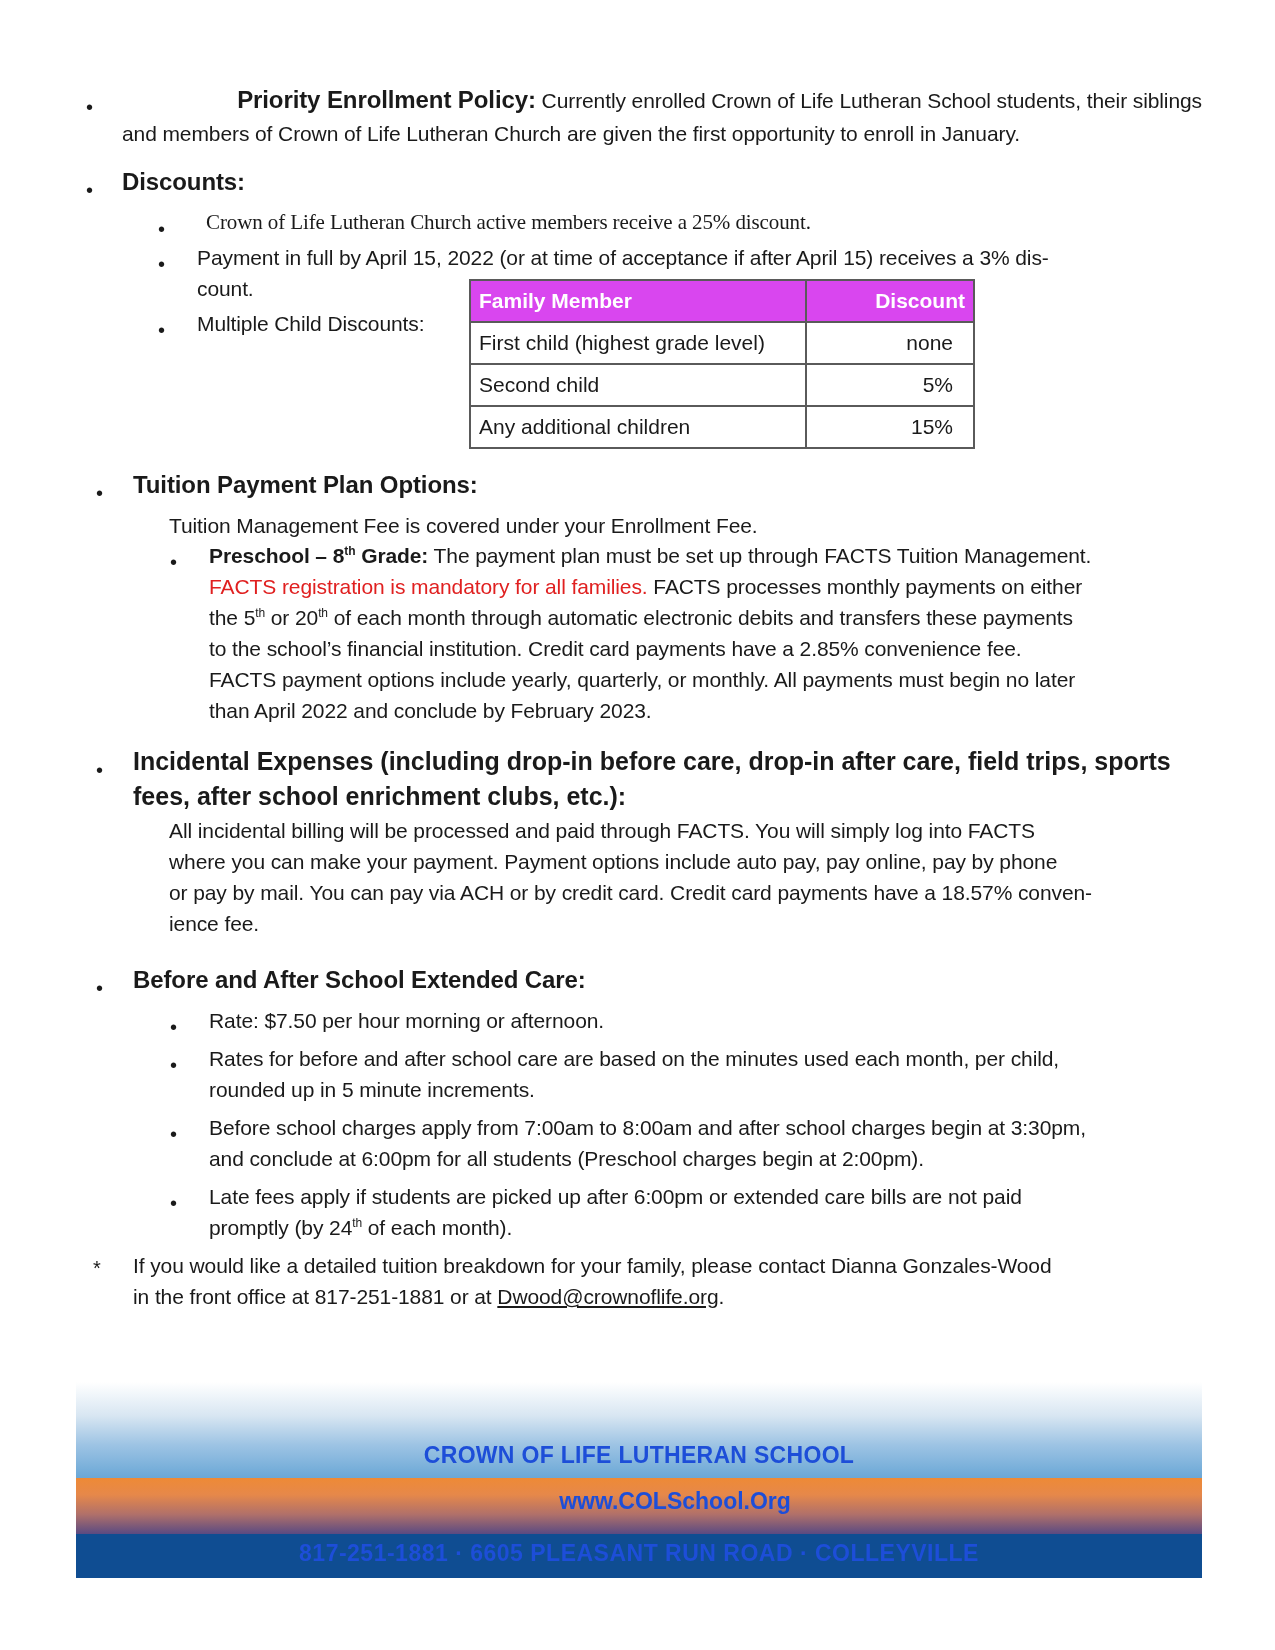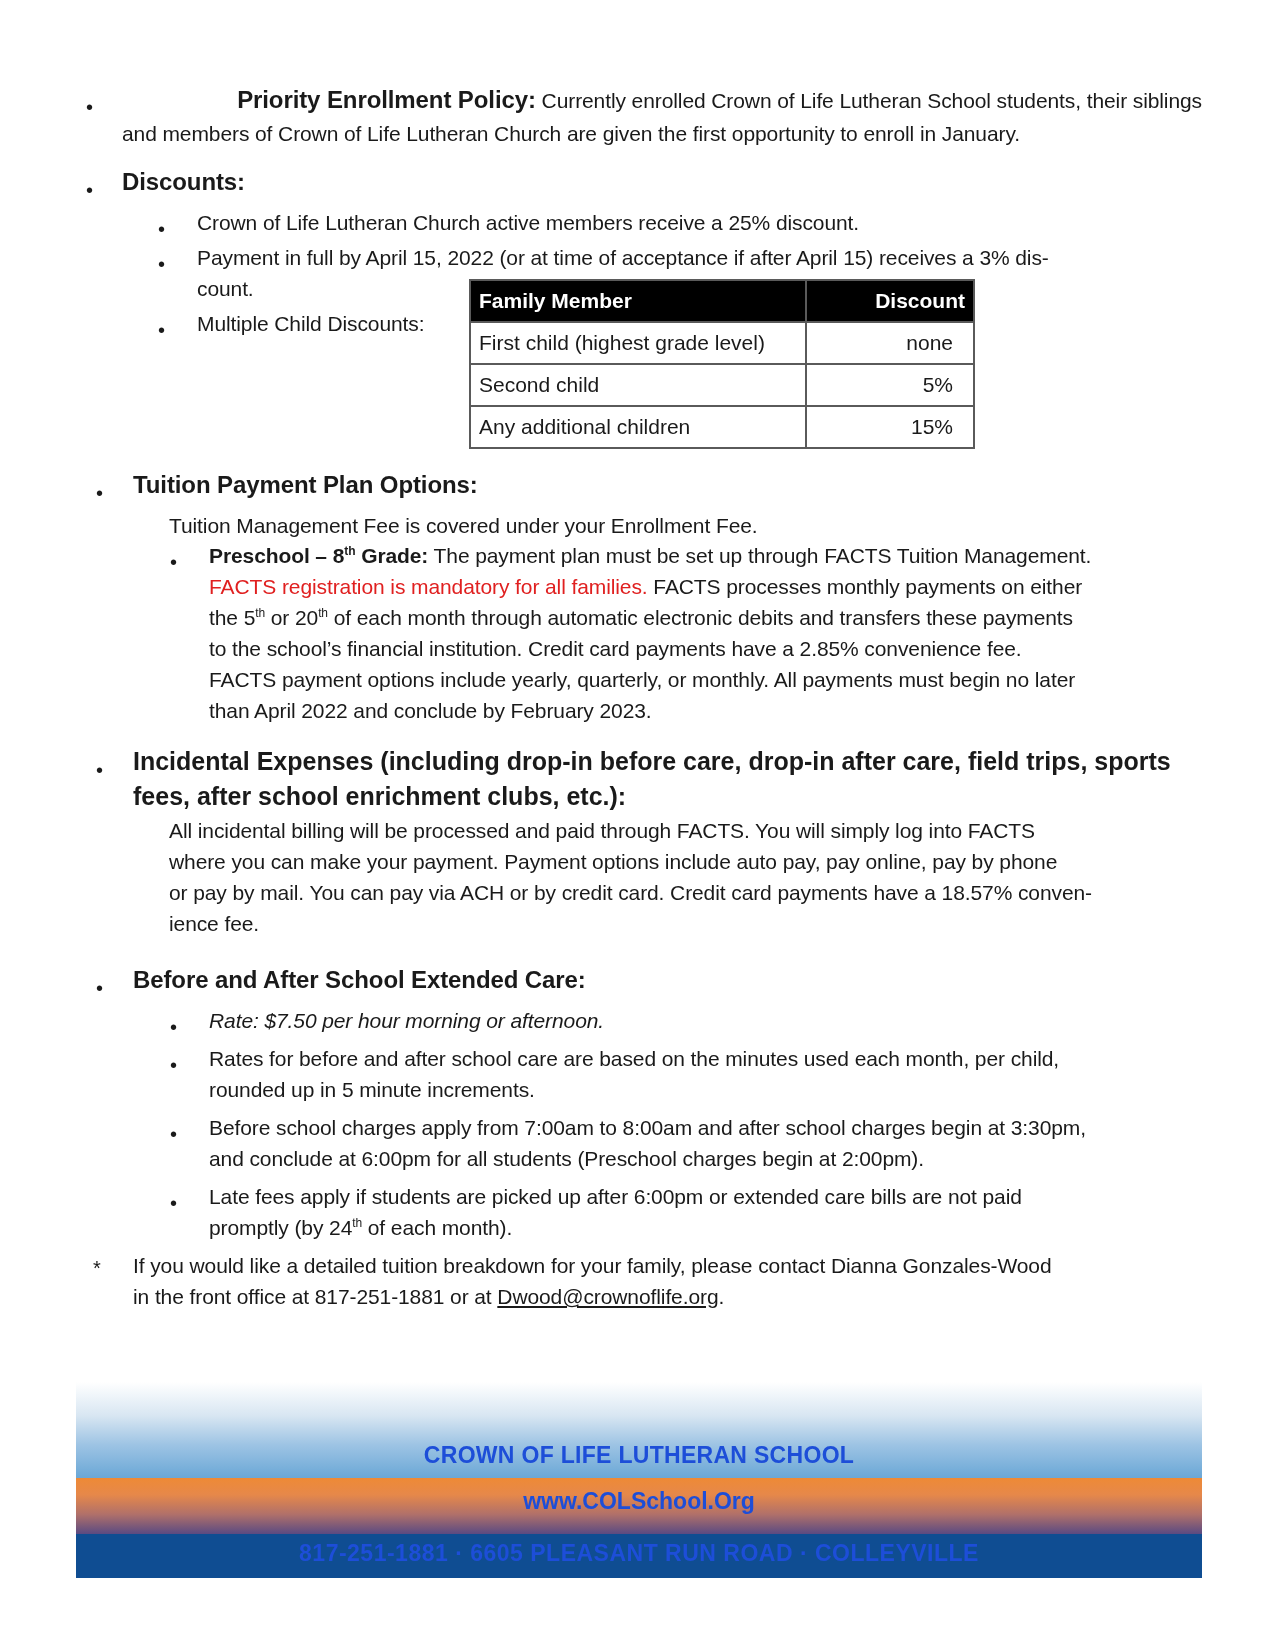--- a/index.html
+++ b/index.html
@@ -12,53 +12,53 @@
   .h { font-weight: bold; font-size: 24px; }
   .b { font-weight: bold; }
   .red { color: #e02020; }
   .just { text-align: justify; text-align-last: left; }
   sup { font-size: 12px; line-height: 0; vertical-align: super; }
   u { text-decoration: underline; }
 
   table.disc { position: absolute; left: 469px; top: 279px; border-collapse: collapse;
                font-size: 21px; }
   table.disc th, table.disc td { border: 2px solid #5a5a5a; height: 40px; padding: 0 8px; }
-  table.disc th { background: #000000; color: #fff; text-align: left; font-weight: bold; height: 40px; }
+  table.disc th { background: #d946ef; color: #fff; text-align: left; font-weight: bold; height: 40px; }
   table.disc th.r { text-align: right; }
   table.disc td.c1 { width: 318px; }
   table.disc td.c2 { width: 138px; text-align: right; padding-right: 20px; }
 
   .footer { position: absolute; left: 76px; top: 1382px; width: 1126px; height: 196px; }
   .band1 { position: absolute; left: 0; top: 0; width: 100%; height: 96px;
            background: linear-gradient(to bottom, #ffffff 0%, #d8e6f2 35%, #9ec4e4 65%, #6aa7d6 100%); }
   .band2 { position: absolute; left: 0; top: 96px; width: 100%; height: 56px;
            background: linear-gradient(to bottom, #ee8a36 0%, #e6884a 30%, #b0706a 65%, #5a4a82 100%); }
   .band3 { position: absolute; left: 0; top: 152px; width: 100%; height: 44px; background: #0f4d92; }
   .ft { position: absolute; left: 0; width: 100%; text-align: center; color: #1d4ed8; font-weight: bold; }
   .ft1 { top: 60px; font-size: 23px; letter-spacing: 0.3px; }
-  .ft2 { top: 106px; font-size: 23px; }
+  .ft2 { top: 106px; font-size: 23px; padding-left: 36px; }
   .ft3 { top: 158px; font-size: 23px; letter-spacing: 0.5px; }
 </style>
 </head>
 <body>
 
 <div class="doc">
 
   <span class="bullet" style="left:86px;top:97px;">•</span>
   <div class="abs txt" style="left:122px;top:84px;width:1080px;text-align:right;">
     <span class="h">Priority  Enrollment  Policy:</span>
     <span>Currently enrolled Crown of Life Lutheran School students, their siblings</span>
   </div>
   <div class="abs txt" style="left:122px;top:118px;">and members of Crown of Life Lutheran Church are given the first opportunity to enroll in January.</div>
 
   <span class="bullet" style="left:86px;top:180px;">•</span>
   <div class="abs txt h" style="left:122px;top:166px;">Discounts:</div>
 
   <span class="bullet" style="left:158px;top:219px;">•</span>
-  <div class="abs txt" style="left:197px;top:207px;">Crown of Life Lutheran Church active members receive a 25% discount.</div>
+  <div class="abs txt" style="left:206px;top:207px;font-family:Liberation Serif, serif;">Crown of Life Lutheran Church active members receive a 25% discount.</div>
 
   <span class="bullet" style="left:158px;top:254px;">•</span>
   <div class="abs txt" style="left:197px;top:242px;">Payment in full by April 15, 2022 (or at time of acceptance if after April 15) receives a 3% dis-</div>
   <div class="abs txt" style="left:197px;top:273px;">count.</div>
 
   <span class="bullet" style="left:158px;top:320px;">•</span>
   <div class="abs txt" style="left:197px;top:308px;">Multiple Child Discounts:</div>
 
   <table class="disc">
     <thead>
@@ -106,21 +106,21 @@
     <div>All incidental billing will be processed and paid through FACTS.  You will simply log into FACTS</div>
     <div>where you can make your payment.  Payment options include auto pay, pay online, pay by phone</div>
     <div>or pay by mail.  You can pay via ACH or by credit card. Credit card payments have a 18.57% conven-</div>
     <div>ience fee.</div>
   </div>
 
   <span class="bullet" style="left:96px;top:978px;">•</span>
   <div class="abs txt h" style="left:133px;top:964px;">Before and After School Extended Care:</div>
 
   <span class="bullet" style="left:170px;top:1017px;">•</span>
-  <div class="abs txt" style="left:209px;top:1005px;font-style:italic;">Rate: $7.50 per hour morning or afternoon.</div>
+  <div class="abs txt" style="left:209px;top:1005px;">Rate: $7.50 per hour morning or afternoon.</div>
 
   <span class="bullet" style="left:170px;top:1055px;">•</span>
   <div class="abs txt" style="left:209px;top:1043px;">
     <div>Rates for before and after school care are based on the minutes used each month, per child,</div>
     <div>rounded up in 5 minute increments.</div>
   </div>
 
   <span class="bullet" style="left:170px;top:1124px;">•</span>
   <div class="abs txt" style="left:209px;top:1112px;">
     <div>Before school charges apply from 7:00am to 8:00am and after school charges begin at 3:30pm,</div>

